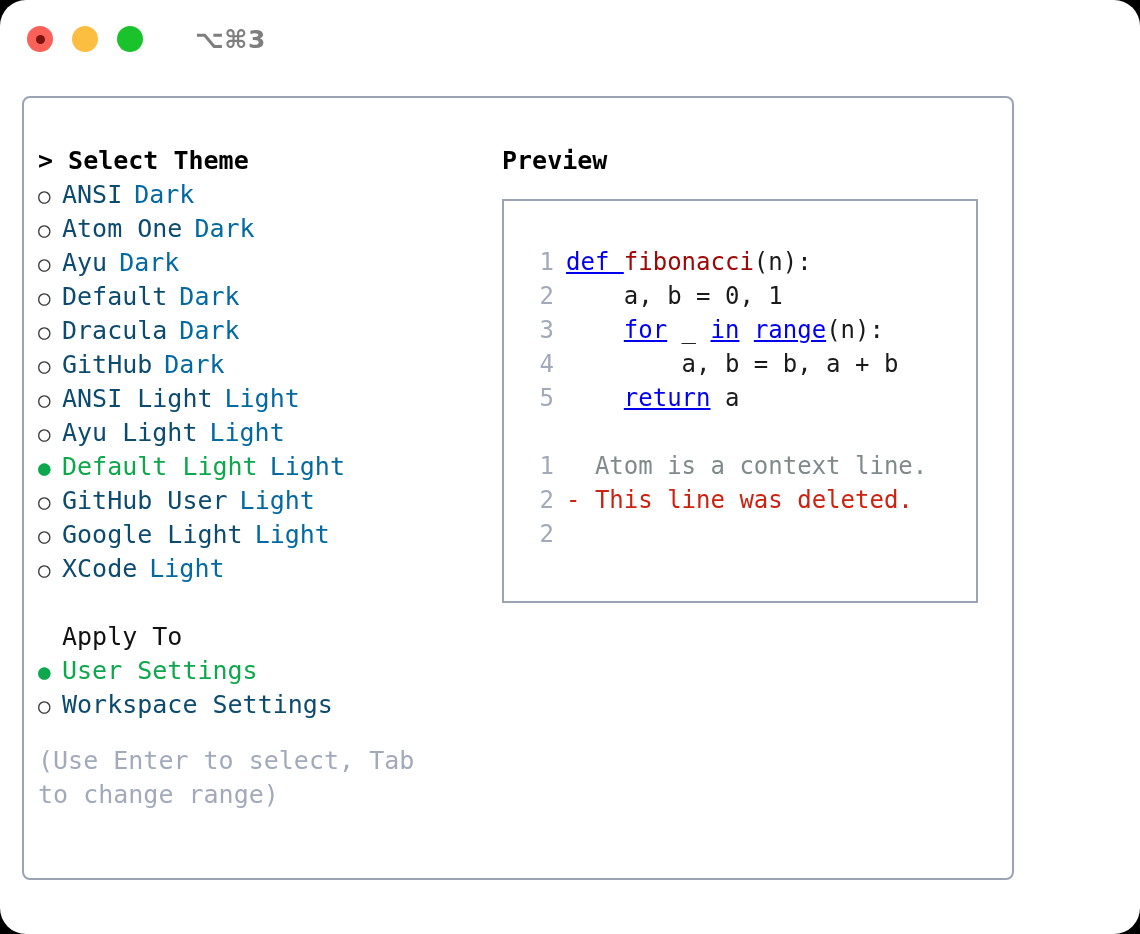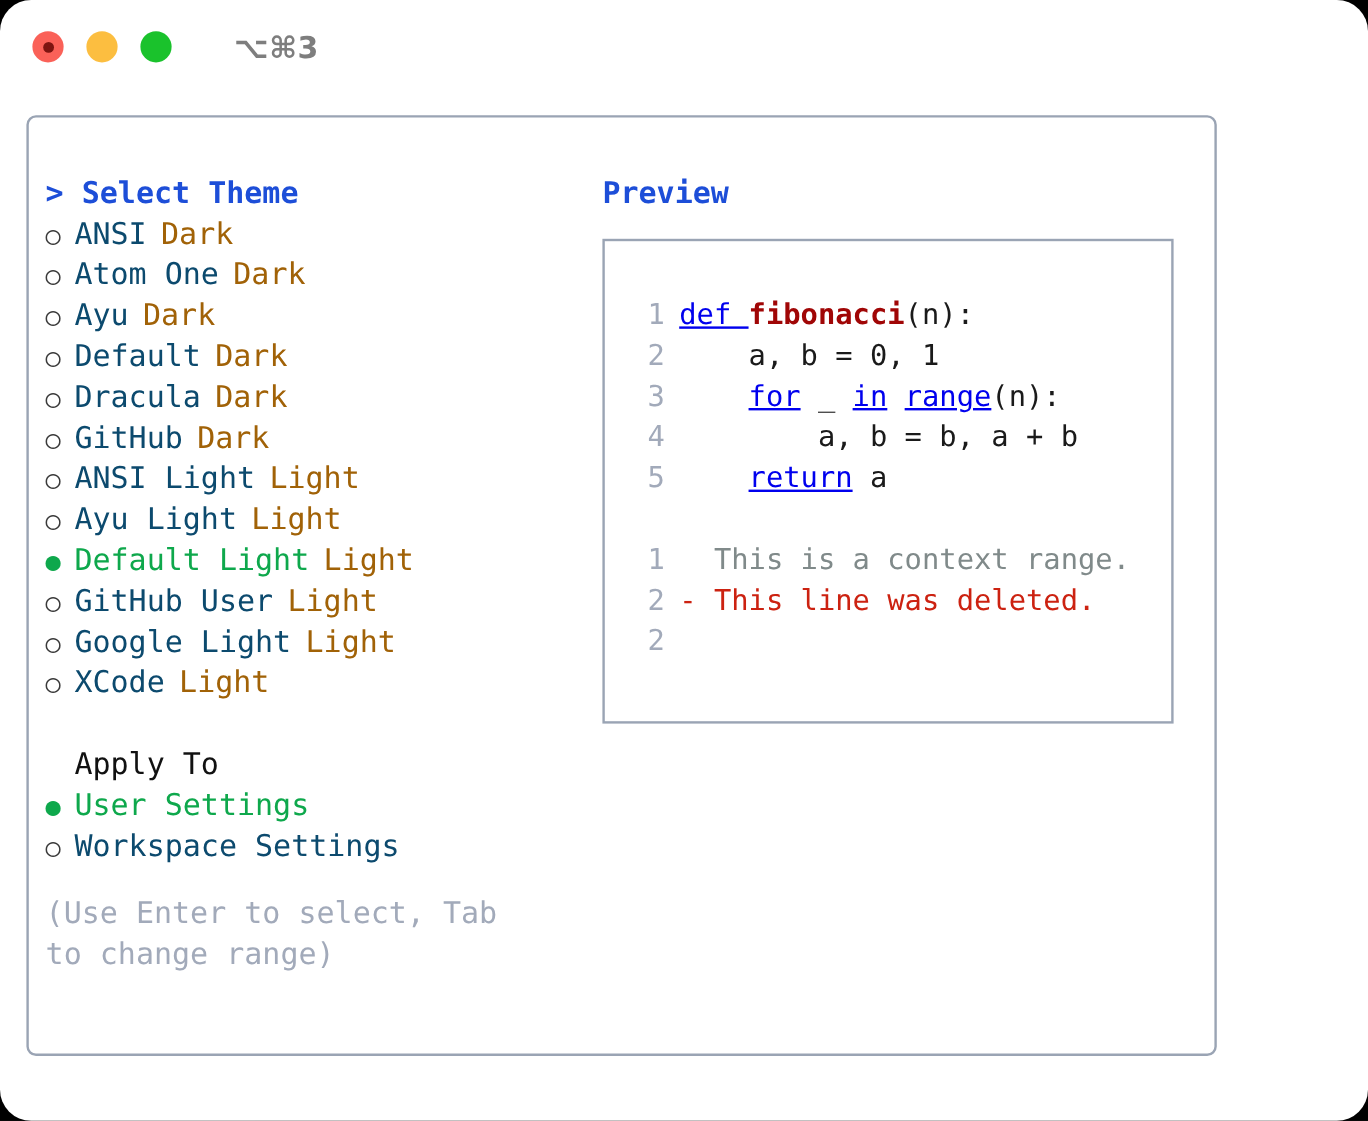--- a/index.html
+++ b/index.html
@@ -85,21 +85,21 @@
   
   .left-pane {
     position: absolute;
     left: 14px;
     top: 46px;
     width: 450px;
   }
   .pane-title {
     font-size: 25px;
     font-weight: bold;
-    color: #1d4ed8;
+    color: #000000;
     line-height: 34px;
     white-space: pre;
   }
   .opt-list { margin: 0; padding: 0; }
   .opt {
     display: flex;
     align-items: baseline;
     font-size: 25px;
     line-height: 34px;
     height: 34px;
@@ -110,21 +110,21 @@
     width: 24px;
     flex: 0 0 24px;
     color: #3a3a3a;
     font-size: 21px;
     line-height: 34px;
   }
   .opt.selected .marker { color: #0ea84c; }
   .opt-label { color: #0c4a6e; }
   .opt.selected .opt-label { color: #0ea84c; }
   .opt-tag {
-    color: #a16207;
+    color: #0369a1;
     margin-left: 12px;
   }
   .section-head {
     display: flex;
     align-items: flex-start;
     font-size: 25px;
     line-height: 34px;
     height: 34px;
     color: #111111;
     white-space: pre;
@@ -166,21 +166,21 @@
   }
   .lineno {
     width: 30px;
     flex: 0 0 30px;
     text-align: right;
     color: #a2aaba;
     margin-right: 12px;
   }
   .code-text { color: #1a1a1a; }
   .tok-kw   { color: #0000ee; text-decoration: underline; }
-  .tok-fn   { color: #a00606; font-weight: bold; }
+  .tok-fn   { color: #a00606; }
   .tok-plain{ color: #1a1a1a; }
   .blank-line { height: 34px; }
   .diff-ctx  { color: #808a8a; }
   .diff-del  { color: #cc2211; }
   .diff-add  { color: #12cc12; }
 </style>
 </head>
 <body>
 
 <div id="app">
@@ -235,21 +235,21 @@
       <div class="preview-box">
         <div id="code-block">
             <div class="code-line"><span class="lineno">1</span><span class="code-text"><span class="tok-kw">def </span><span class="tok-fn">fibonacci</span><span class="tok-plain">(n):</span></span></div>
             <div class="code-line"><span class="lineno">2</span><span class="code-text"><span class="tok-plain">    a, b = 0, 1</span></span></div>
             <div class="code-line"><span class="lineno">3</span><span class="code-text"><span class="tok-plain">    </span><span class="tok-kw">for</span><span class="tok-plain"> _ </span><span class="tok-kw">in</span><span class="tok-plain"> </span><span class="tok-kw">range</span><span class="tok-plain">(n):</span></span></div>
             <div class="code-line"><span class="lineno">4</span><span class="code-text"><span class="tok-plain">        a, b = b, a + b</span></span></div>
             <div class="code-line"><span class="lineno">5</span><span class="code-text"><span class="tok-plain">    </span><span class="tok-kw">return</span><span class="tok-plain"> a</span></span></div>
           </div>
         <div class="blank-line"></div>
         <div id="diff-block">
-            <div class="code-line"><span class="lineno">1</span><span class="diff-ctx">  This is a context range.</span></div>
+            <div class="code-line"><span class="lineno">1</span><span class="diff-ctx">  Atom is a context line.</span></div>
             <div class="code-line"><span class="lineno">2</span><span class="diff-del">- This line was deleted.</span></div>
             <div class="code-line"><span class="lineno">2</span></div>
           </div>
       </div>
     </div>
 
   </div>
 </div>
 
 </body></html>

